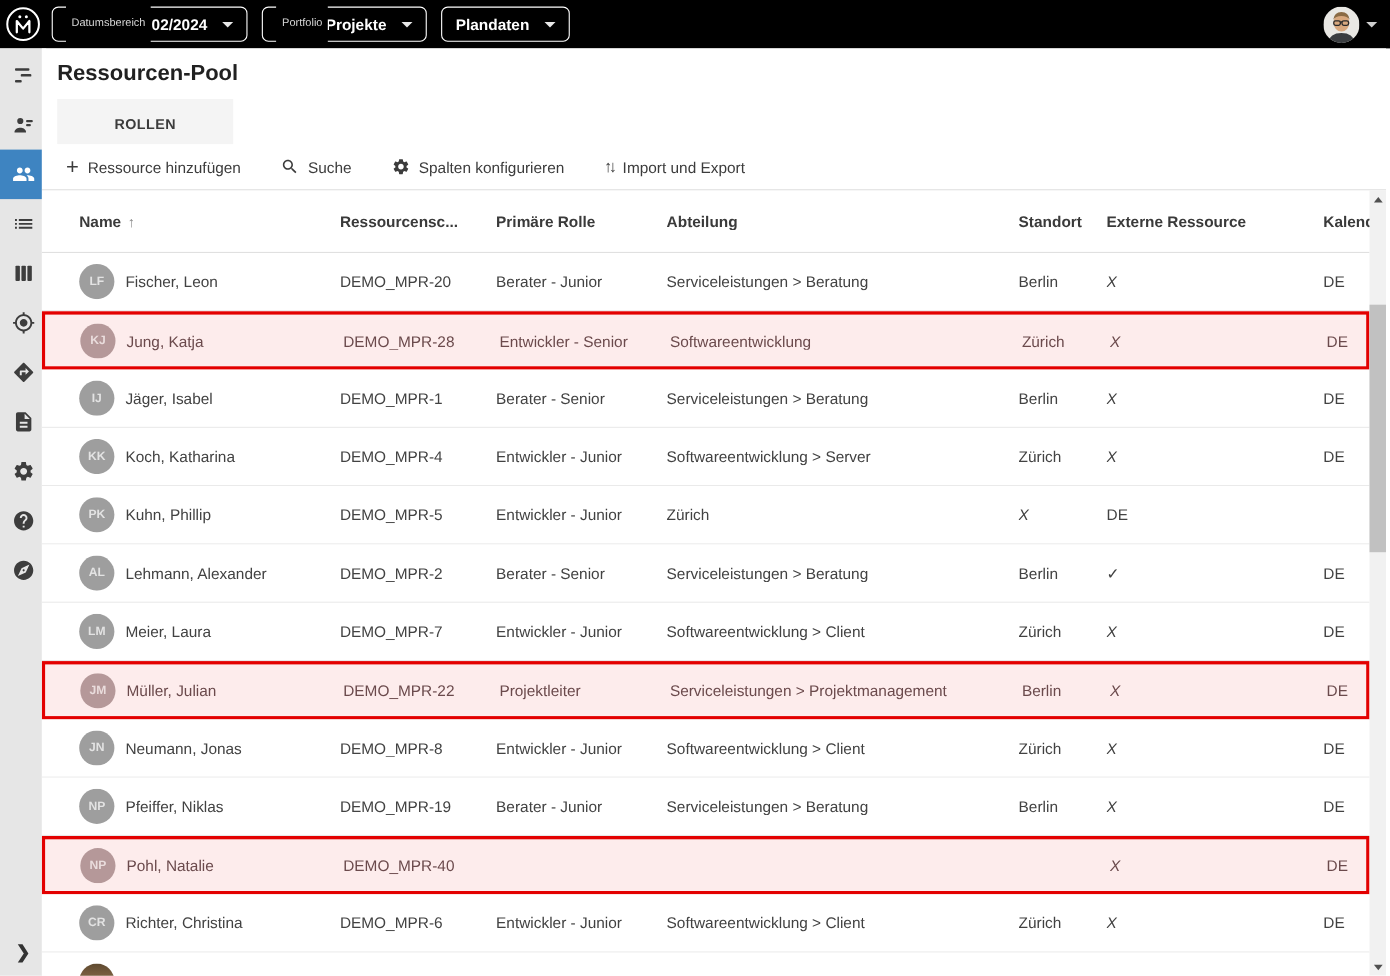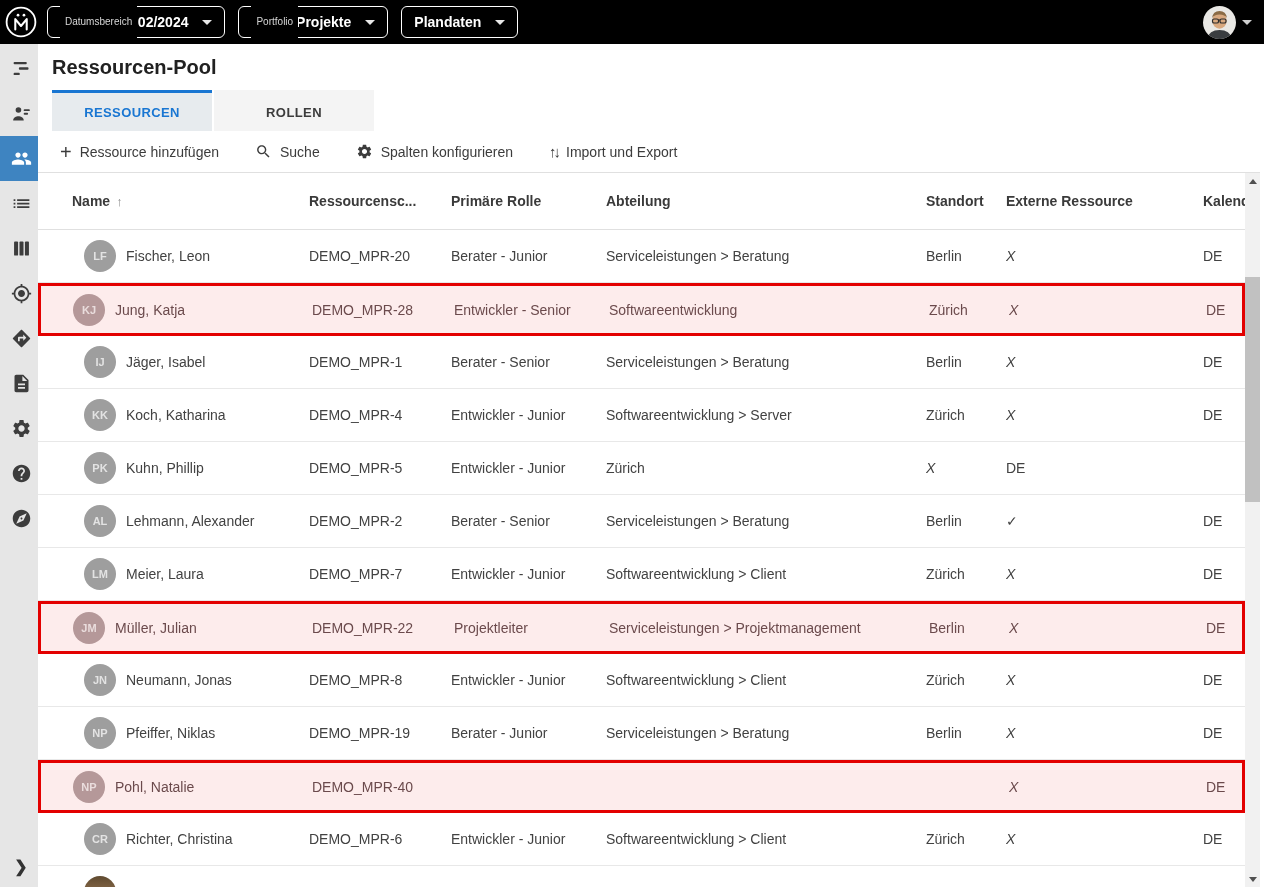--- a/index.html
+++ b/index.html
@@ -61,21 +61,21 @@
   .thead { height:57px; align-items:center; font-size:14px; font-weight:bold;
     color:#3a3a3a; border-bottom:1px solid #e0e0e0; width:1207px; }
   .thead .cell:first-child { padding-left:34px; }
   .sort-arrow { color:#8a8a8a; font-weight:normal; margin-left:6px; font-size:13px; }
 
   .rows { width:1207px; }
   .row { height:53px; align-items:center; font-size:14px; color:#424242;
     border-bottom:1px solid #e8e8e8; background:#fff; cursor:pointer; }
   .row.highlighted { border:3px solid #e30000; background:#fdecec; color:#6b4a4c; }
   .cell { overflow:hidden; white-space:nowrap; }
-  .name-cell { display:flex; align-items:center; padding-left:46px; }
+  .name-cell { display:flex; align-items:center; padding-left:34px; }
   .row.highlighted .name-cell { padding-left:32px; }
   .avatar { width:32px; height:32px; border-radius:50%; background:#9e9e9e;
     color:#e3e3e3; font-size:11px; font-weight:bold; display:flex; flex:0 0 auto;
     align-items:center; justify-content:center; margin-right:10px; }
   .row.highlighted .avatar { background:#b59899; color:#eadddd; }
   .avatar.photo { background:linear-gradient(180deg,#5f4a30 0%,#7d6142 38%,#caa37c 72%,#e8e6e2 100%); }
   .ext-x { font-style:italic; }
 
   
   .scrollbar { position:absolute; right:0; top:129px; width:15px; height:714px;
@@ -197,21 +197,20 @@
         <path d="M12 10.9c-.61 0-1.1.49-1.1 1.1s.49 1.1 1.1 1.1 1.1-.49 1.1-1.1-.49-1.1-1.1-1.1zM12 2C6.48 2 2 6.48 2 12s4.48 10 10 10 10-4.48 10-10S17.52 2 12 2zm2.19 12.19L6 18l3.81-8.19L18 6l-3.81 8.19z"></path>
       </svg>
   </div>
   <div class="sb-expand">❯</div>
 </div>
 
 <div class="main">
   <div class="page-title">Ressourcen-Pool</div>
 
   <div class="tabs">
-    <div class="tab active">RESSOURCEN</div>
     <div class="tab">ROLLEN</div>
   </div>
 
   <div class="toolbar">
     <div class="tool-btn">
       <span class="plus-glyph">+</span>
       <span>Ressource hinzufügen</span>
     </div>
     <div class="tool-btn">
       <svg viewBox="0 0 24 24">

